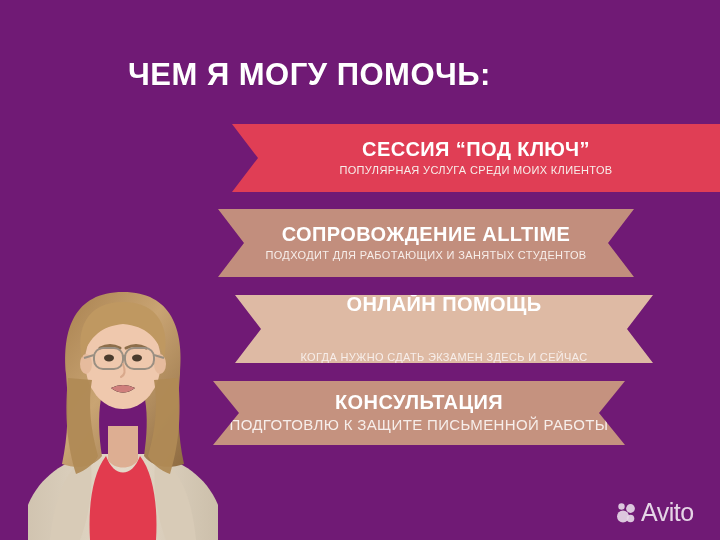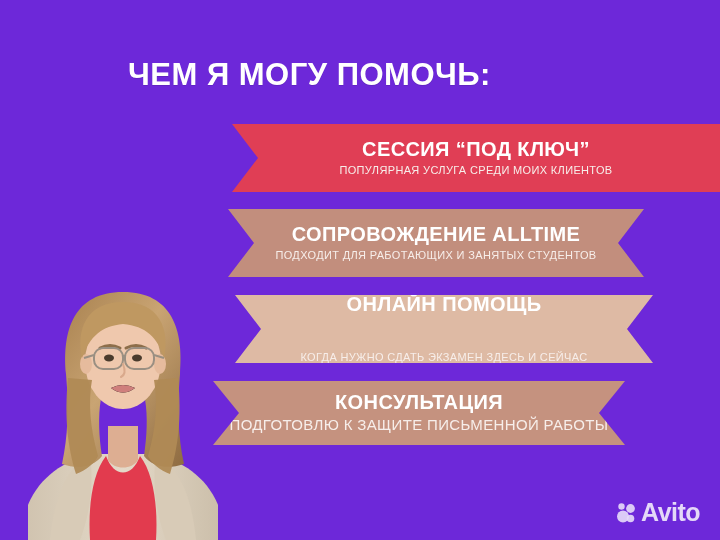--- a/index.html
+++ b/index.html
@@ -9,21 +9,21 @@
   }
   body {
     font-family: "Liberation Sans", sans-serif;
   }
 
   #poster {
     position: relative;
     width: 720px;
     height: 540px;
     overflow: hidden;
-    background: #6d28d9;
+    background: #701a75;
   }
 
   
   #poster-title {
     position: absolute;
     left: 128px;
     top: 57px;
     font-size: 31px;
     font-weight: 700;
     letter-spacing: 0.5px;
@@ -62,21 +62,21 @@
     width: 488px;
     height: 68px;
     background: #e03e55;
     clip-path: polygon(0 0, 100% 0, 100% 100%, 0 100%, 26px 50%);
   }
   #ribbon-1 .r-title { font-size: 20px; letter-spacing: 0.4px; }
   #ribbon-1 .r-sub   { font-size: 11px; letter-spacing: 0.35px; }
 
   
   #ribbon-2 {
-    left: 228px;
+    left: 218px;
     top: 209px;
     width: 416px;
     height: 68px;
     background: #c28e7d;
     clip-path: polygon(0 0, 100% 0, calc(100% - 26px) 50%, 100% 100%, 0 100%, 26px 50%);
   }
   #ribbon-2 .r-title { font-size: 20px; letter-spacing: 0.4px; }
   #ribbon-2 .r-sub   { font-size: 11px; letter-spacing: 0.35px; }
 
   
@@ -119,21 +119,21 @@
     left: 616px;
     top: 500px;
     display: flex;
     align-items: center;
     gap: 5px;
     opacity: 0.82;
   }
   #avito-dots { width: 20px; height: 20px; }
   #avito-wordmark {
     font-size: 25px;
-    font-weight: 700;
+    font-weight: 400;
     color: #ffffff;
     letter-spacing: -0.5px;
     line-height: 1;
   }
 </style>
 </head>
 <body>
 
 <div id="poster">
 

